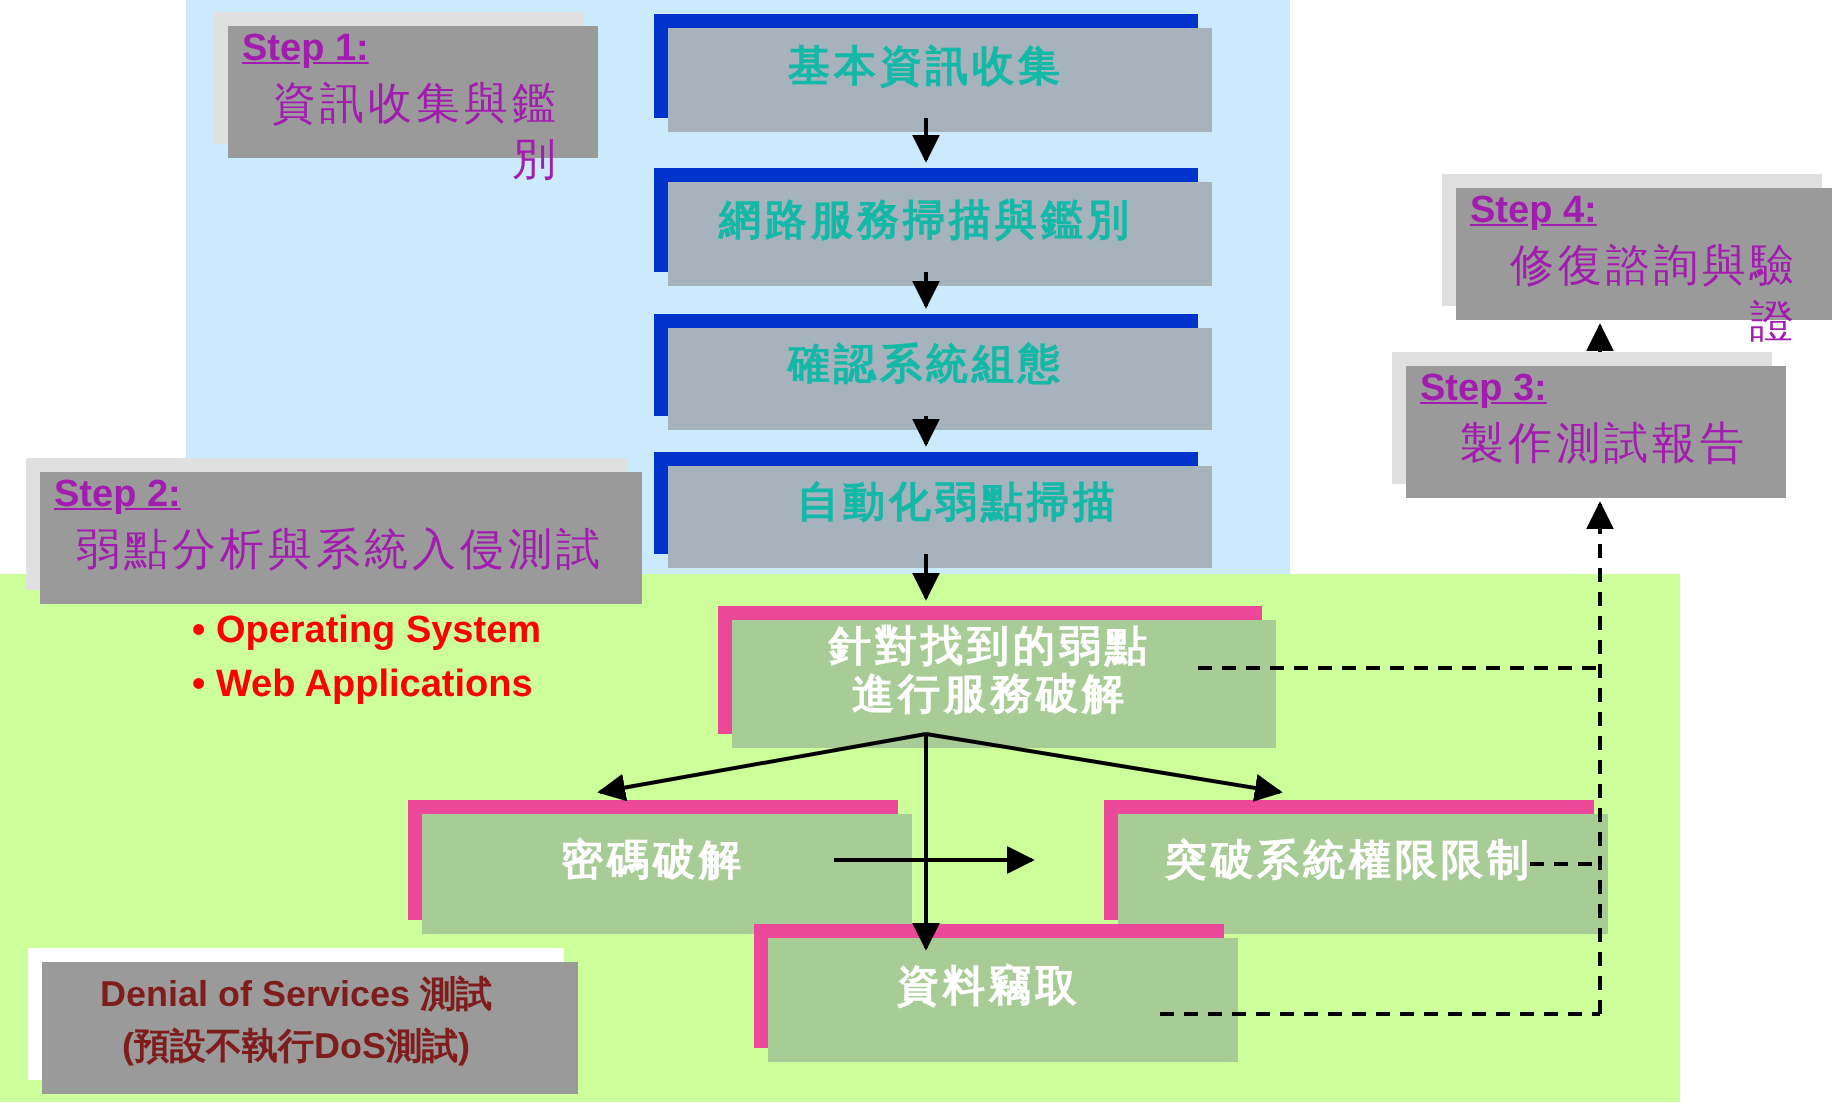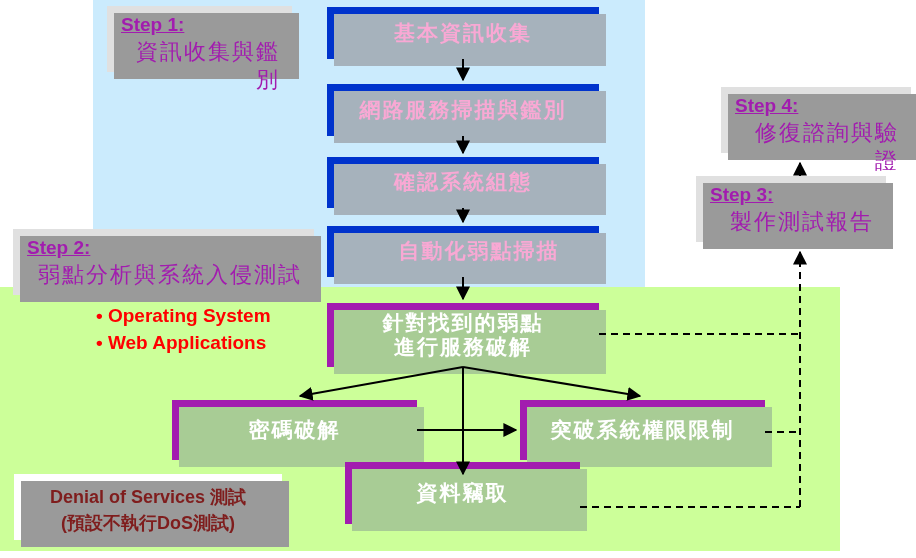--- a/index.html
+++ b/index.html
@@ -45,38 +45,39 @@
     left: 7px;
     top: 7px;
     right: -7px;
     bottom: -7px;
     z-index: -1;
   }
 
   
   .blue-box {
     background: #0033cc;
-    color: #f9a8d4;
+    color: #14b8a6;
     font-size: 21px;
     font-weight: bold;
     letter-spacing: 2px;
     font-family: "DejaVu Serif", "Liberation Serif", serif;
     z-index: 3;
   }
   .blue-box::after { background: #a6b2bc; }
 
   
   .green-box {
-    background: #a21caf;
+    background: #ec4899;
     color: #ffffff;
     font-size: 21px;
     font-weight: bold;
     letter-spacing: 2px;
     font-family: "DejaVu Serif", "Liberation Serif", serif;
     z-index: 3;
+    margin-left: 32px;
   }
   .green-box::after { background: #a8cc95; }
 
   
   .step-box {
     background: #e0e0e0;
     color: #a21caf;
     display: block;
     padding: 7px 12px 9px 14px;
     z-index: 4;

